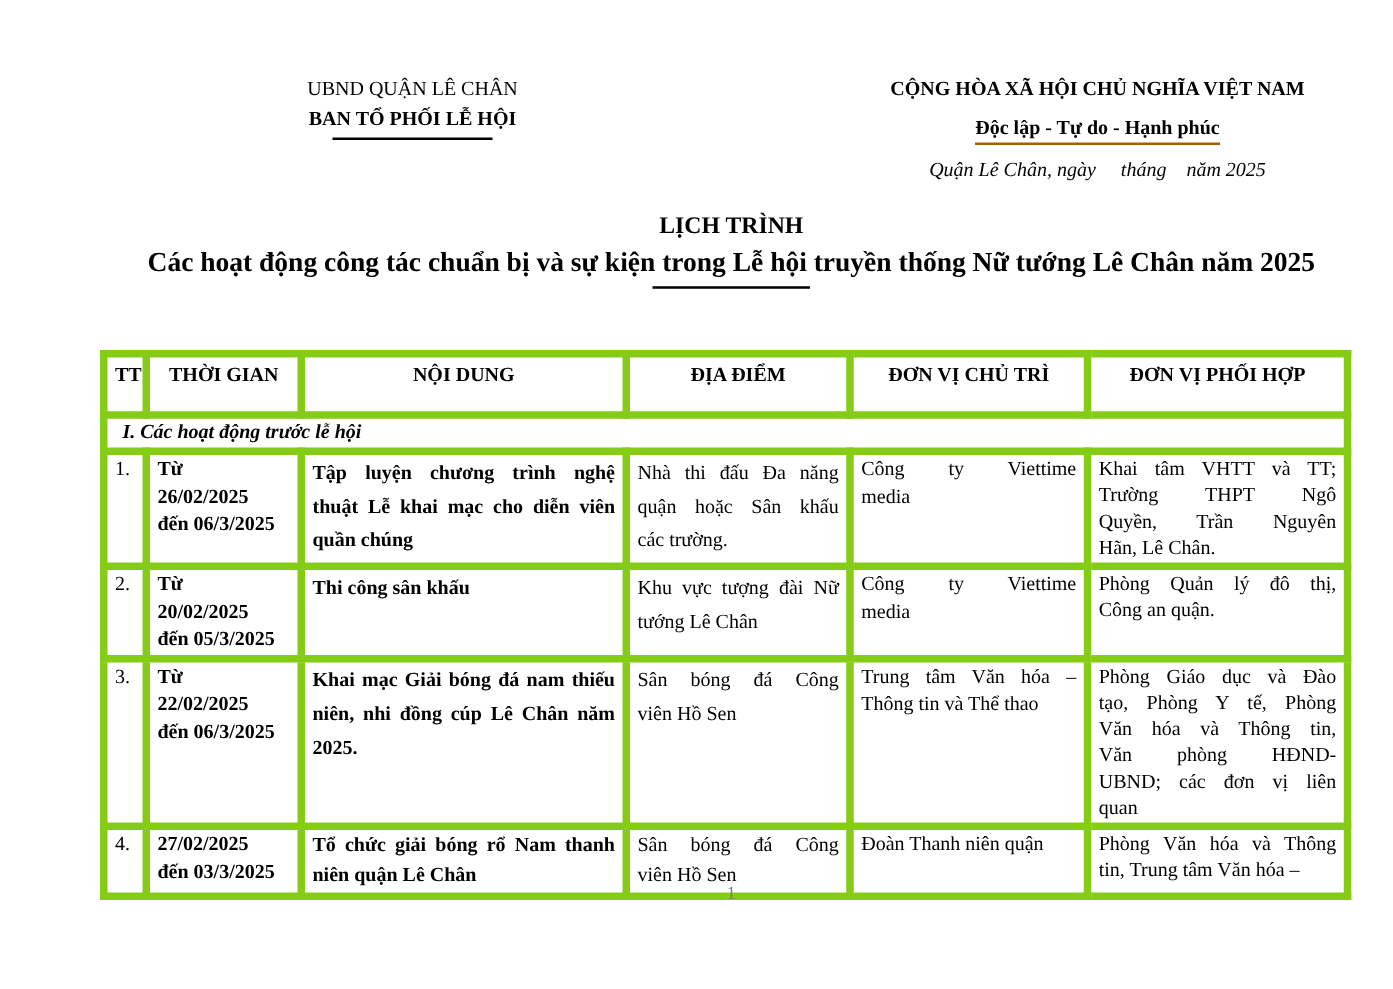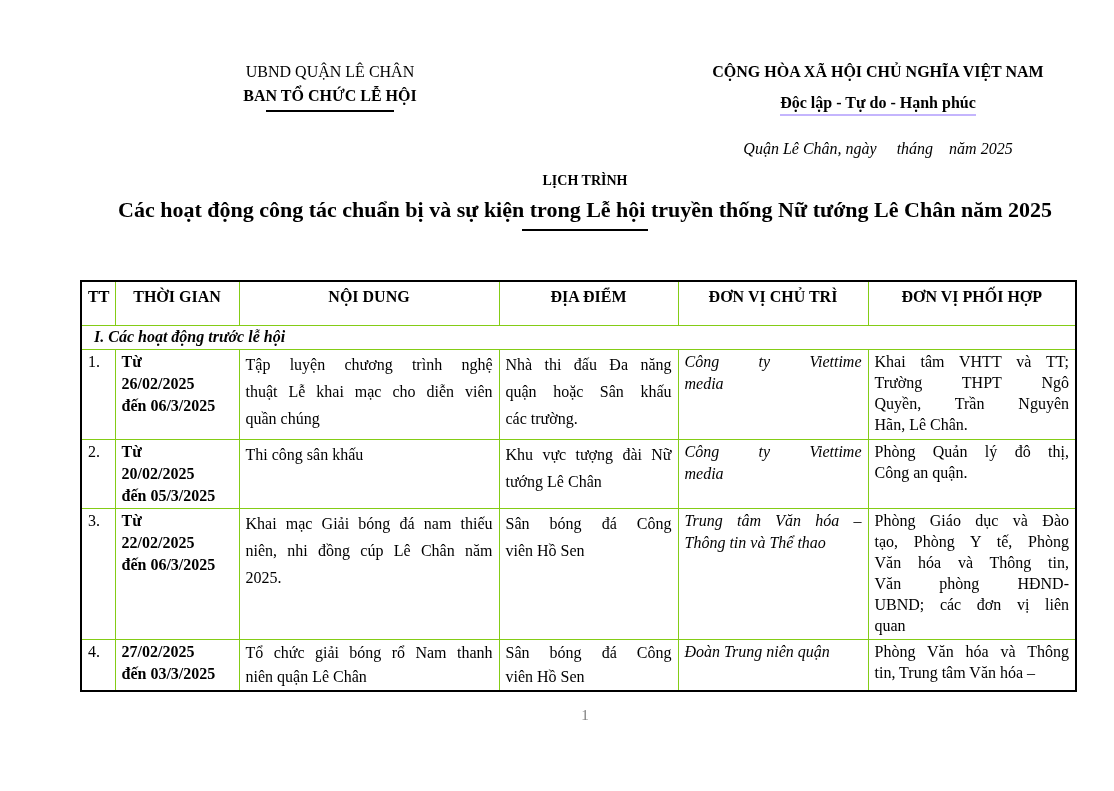--- a/index.html
+++ b/index.html
@@ -9,70 +9,70 @@
   }
   .b{font-weight:bold;}
   .i{font-style:italic;}
   .pre{white-space:pre;}
 
   
   .hdr-left{position:absolute;left:180px;top:60px;width:300px;text-align:center;line-height:24px;}
   .hdr-right{position:absolute;left:653px;top:60px;width:450px;text-align:center;line-height:24px;}
   .org-underline{width:128px;border-top:2px solid #000;margin:2px auto 0;}
   .motto-wrap{margin-top:7px;}
-  .motto{display:inline-block;border-bottom:2px solid #c4b5fd;padding-bottom:2px;line-height:18px;}
-  .place-date{margin-top:21px;}
+  .motto{display:inline-block;border-bottom:2px solid #a16207;padding-bottom:2px;line-height:18px;}
+  .place-date{margin-top:9px;}
 
   
   .title-block{position:absolute;left:80px;top:170px;width:1010px;text-align:center;}
-  .title-heading{font-weight:bold;font-size:14px;line-height:22px;}
+  .title-heading{font-weight:bold;font-size:19px;line-height:22px;}
   .title-subtitle{font-weight:bold;font-size:22px;margin-top:7px;line-height:22px;}
   .title-underline{width:126px;border-top:2px solid #000;margin:8px auto 0;}
 
   
   table.sched{
     position:absolute;left:80px;top:280px;width:995px;
     border-collapse:collapse;table-layout:fixed;border:2px solid #000;
   }
   table.sched th,table.sched td{
-    border:1px solid #84cc16;vertical-align:top;overflow:hidden;
+    border:6px solid #84cc16;vertical-align:top;overflow:hidden;
     font-size:16px;padding:1px 6px;
   }
   table.sched th{
     font-weight:bold;text-align:center;padding-top:5px;line-height:19px;height:37px;
   }
   tr.section-row td{
     font-weight:bold;font-style:italic;height:21px;line-height:20px;padding:1px 12px;
   }
   .c-tt{text-align:left;padding-left:5px;line-height:22px;}
   .c-time{line-height:22px;padding-left:8px;font-weight:bold;}
-  .c-content{line-height:27px;padding-left:7px;padding-right:7px;}
+  .c-content{line-height:27px;padding-left:7px;padding-right:7px;font-weight:bold;}
   .c-place{line-height:27px;margin-left:18px;}
-  .c-lead{line-height:22px;font-style:italic;}
+  .c-lead{line-height:22px;}
   .c-coord{line-height:21px;}
   tr.r1{height:90px;}
   tr.r2{height:64px;}
   tr.r3{height:131px;}
   tr.r4{height:50px;}
   tr.r4 .c-content,tr.r4 .c-place{line-height:24px;}
   
   .jcell .ln:not(:last-child){text-align:justify;text-align-last:justify;}
 
   
   .page-num{position:absolute;left:80px;top:707px;width:1010px;text-align:center;
     color:#7f7f7f;font-size:15px;}
 </style>
 </head>
 <body>
 
 <div class="page">
 
   <div class="hdr-left">
     <div>UBND QUẬN LÊ CHÂN</div>
-    <div class="b">BAN TỔ CHỨC LỄ HỘI</div>
+    <div class="b">BAN TỔ PHỐI LỄ HỘI</div>
     <div class="org-underline"></div>
   </div>
 
   <div class="hdr-right">
     <div class="b">CỘNG HÒA XÃ HỘI CHỦ NGHĨA VIỆT NAM</div>
     <div class="motto-wrap">
       <span class="b motto">Độc lập - Tự do - Hạnh phúc</span>
     </div>
     <div class="i pre place-date">Quận Lê Chân, ngày     tháng    năm 2025</div>
   </div>
@@ -195,21 +195,21 @@
             <div class="ln">đến 03/3/2025</div>
           </td>
         <td class="c-content jcell">
             <div class="ln">Tổ chức giải bóng rổ Nam thanh</div>
             <div class="ln">niên quận Lê Chân</div>
           </td>
         <td class="c-place jcell">
             <div class="ln">Sân bóng đá Công</div>
             <div class="ln">viên Hồ Sen</div>
           </td>
-        <td class="c-lead jcell">Đoàn Trung niên quận</td>
+        <td class="c-lead jcell">Đoàn Thanh niên quận</td>
         <td class="c-coord jcell">
             <div class="ln">Phòng Văn hóa và Thông</div>
             <div class="ln">tin, Trung tâm Văn hóa –</div>
           </td>
       </tr>
     </tbody>
   </table>
 
   <div class="page-num">1</div>
 

